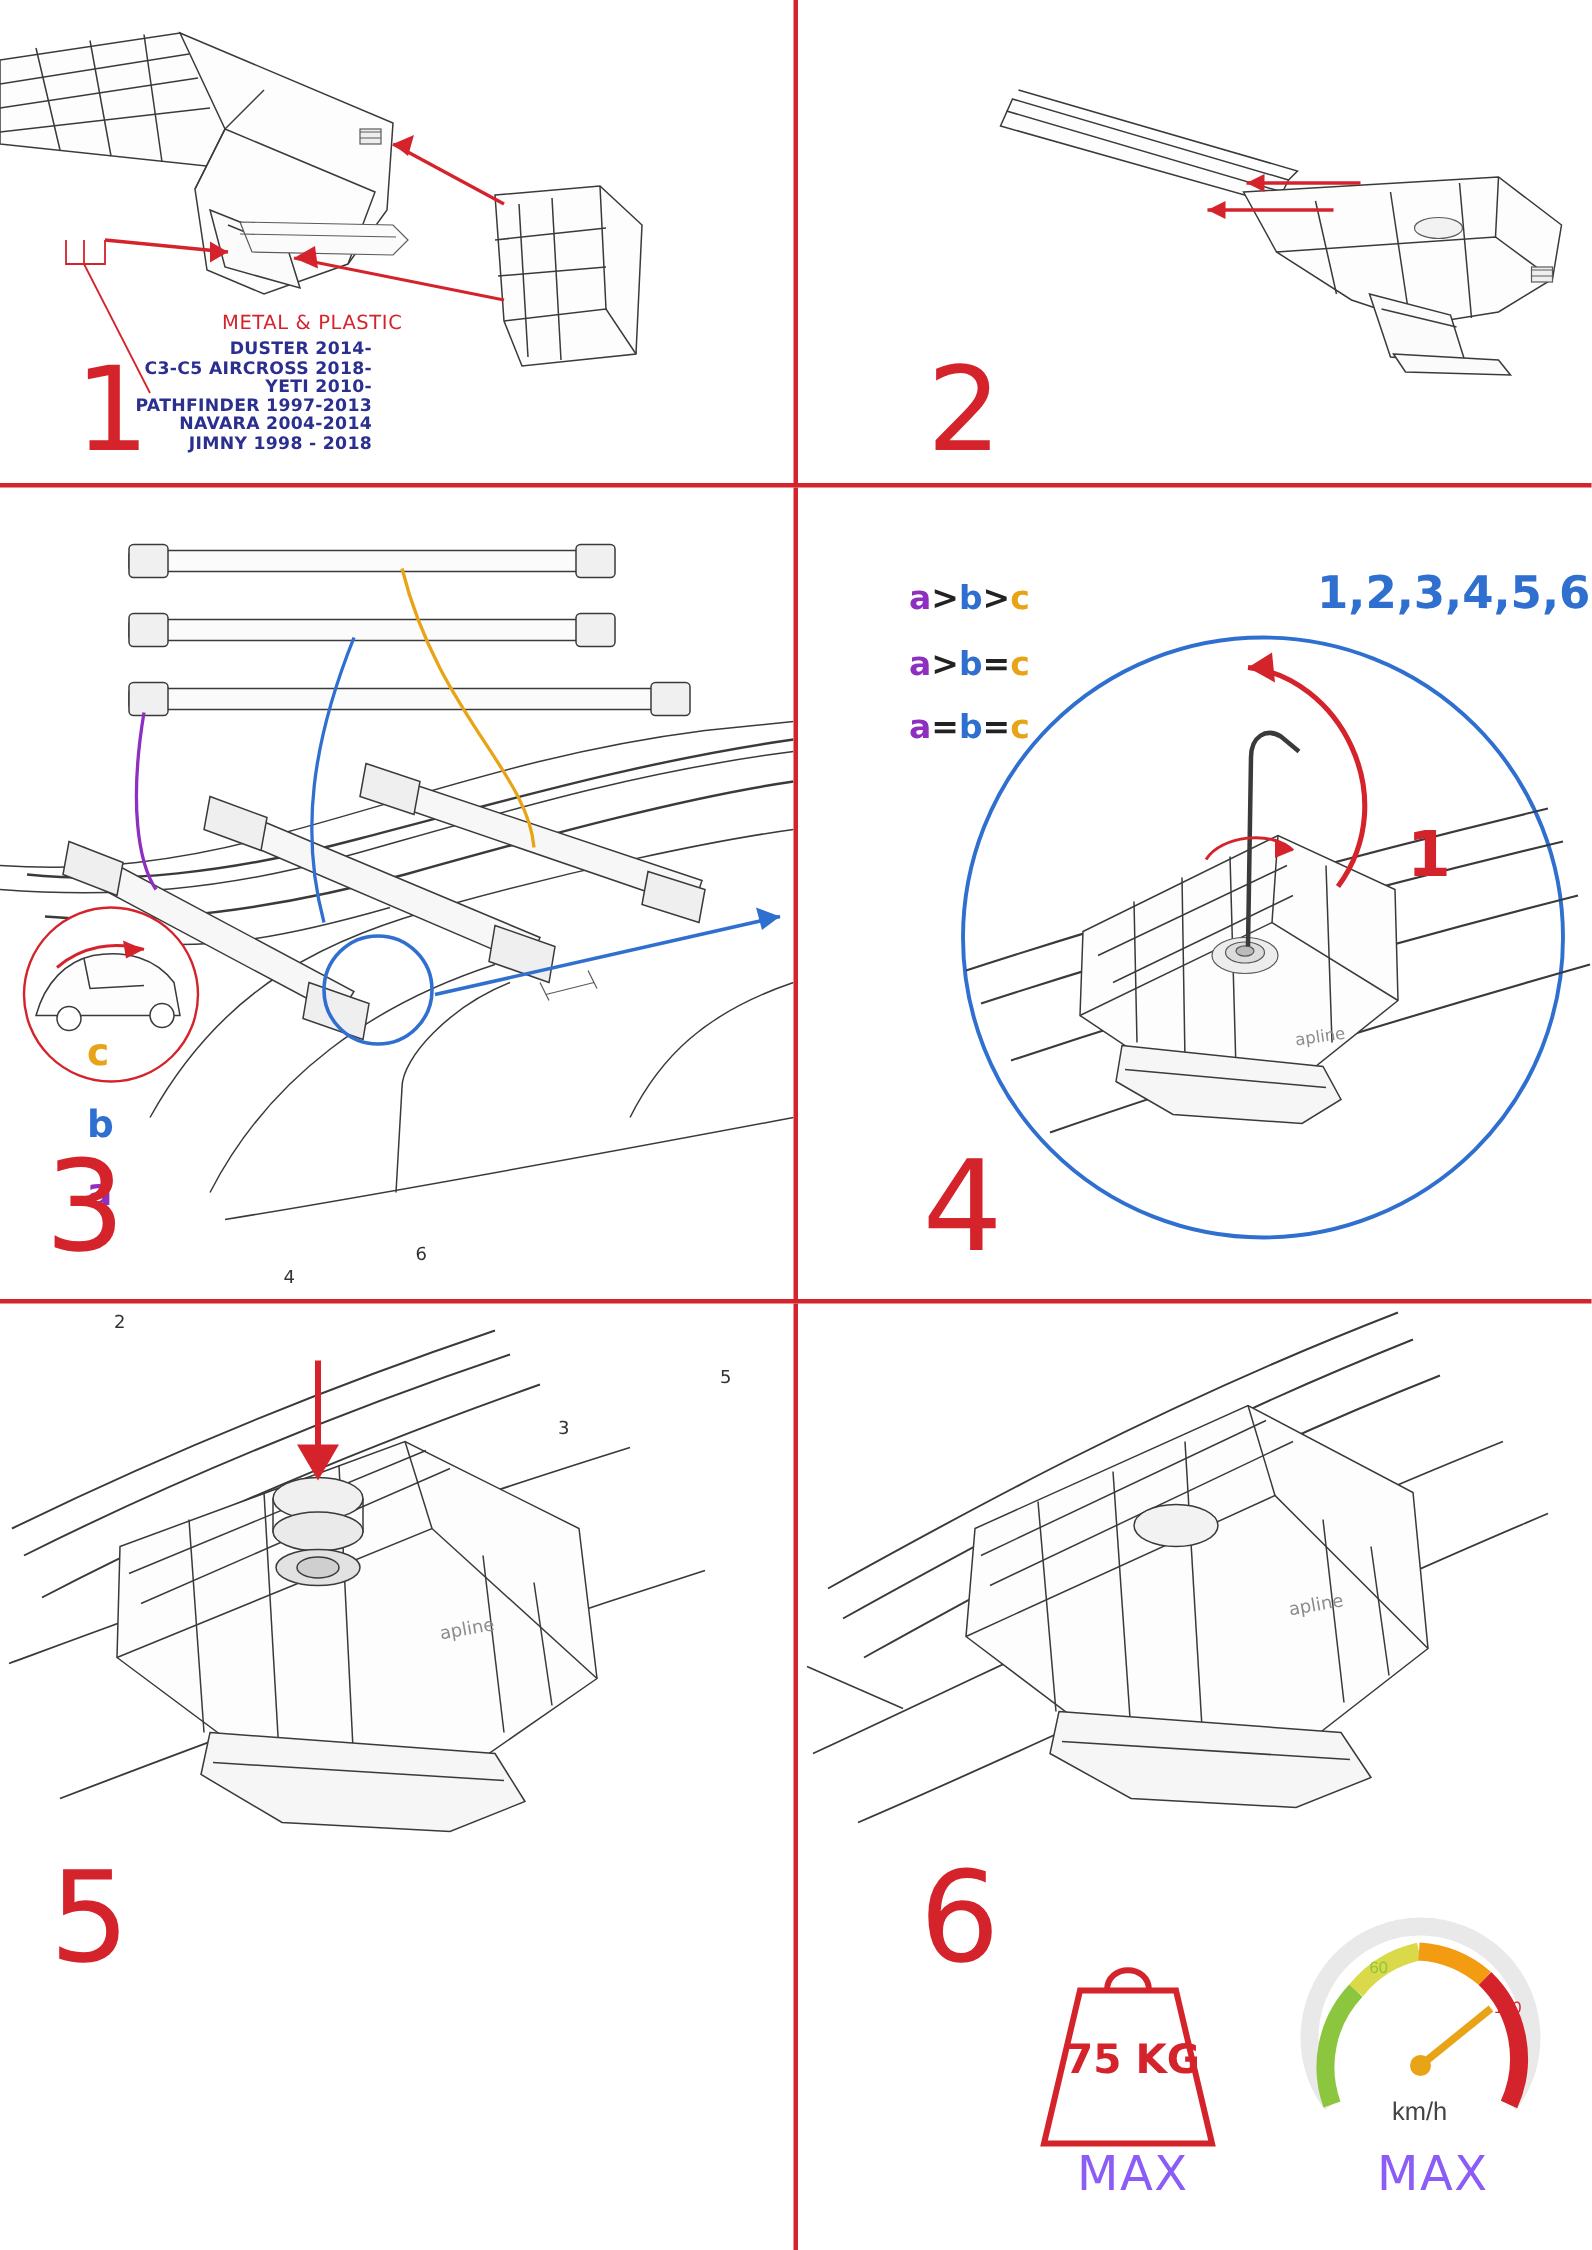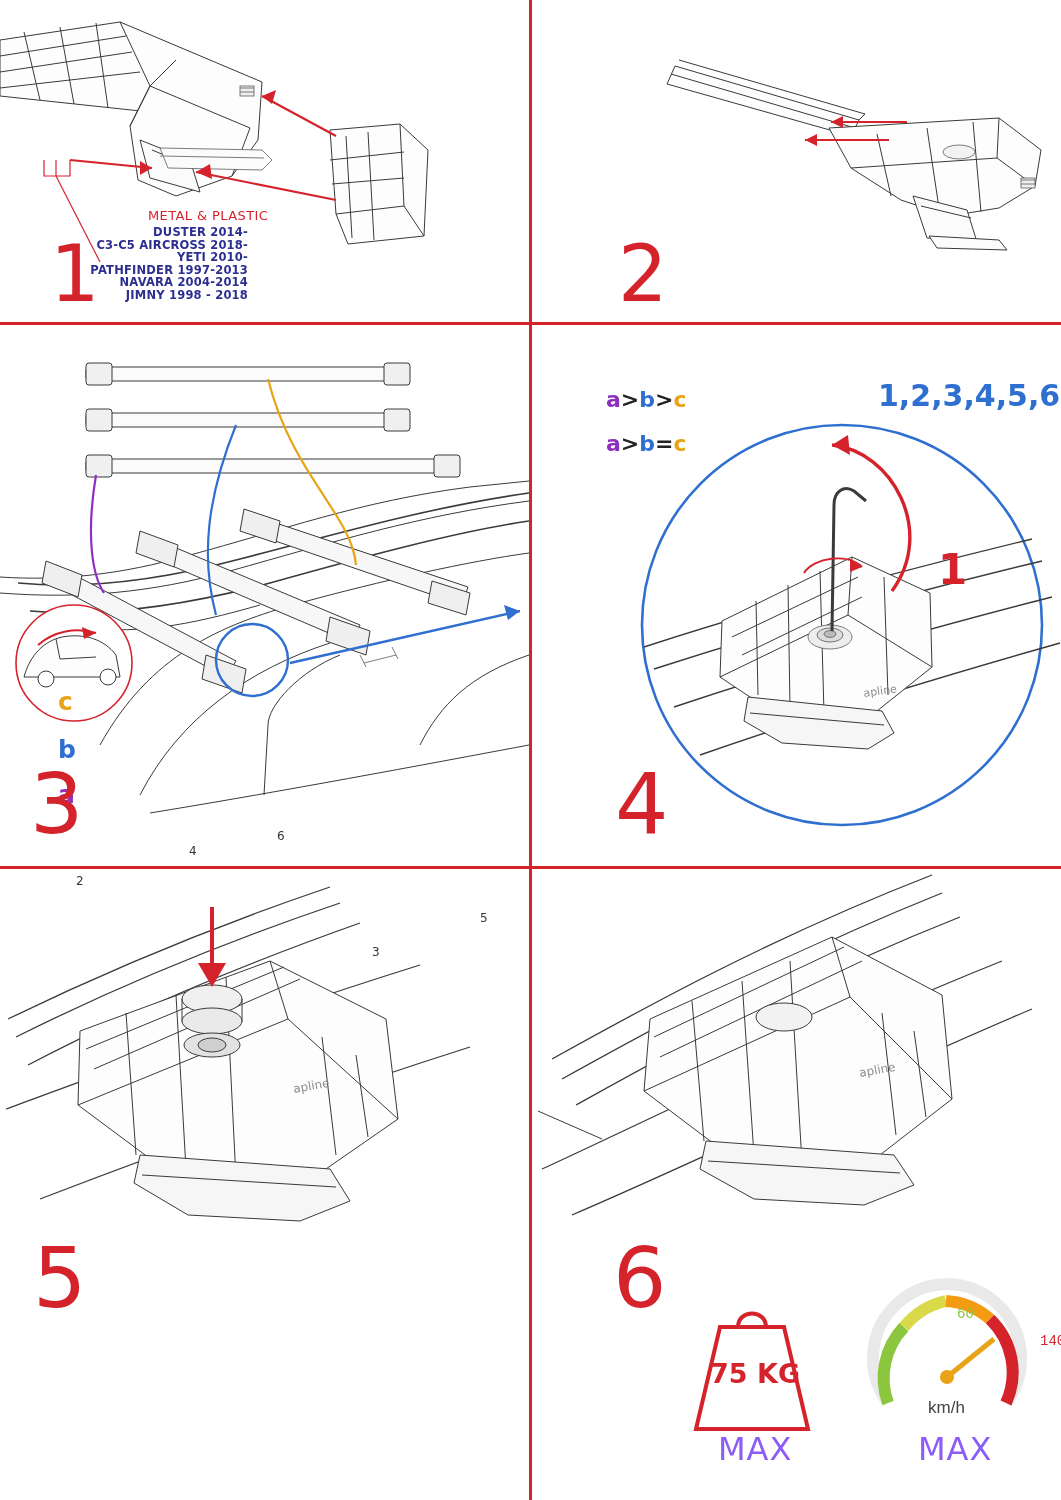--- a/index.html
+++ b/index.html
@@ -107,21 +107,21 @@
   .maxlabel.m2{left:918px;top:1430px;}
   .weighttext{
     position:absolute;left:710px;top:1358px;
     font-size:27px;font-weight:bold;color:#d5232c;
     font-family:"DejaVu Sans", sans-serif;
   }
   .speedunit{
     position:absolute;left:928px;top:1398px;
     font-size:17px;color:#444;font-family:Liberation Sans, sans-serif;
   }
-  .gaugenum{position:absolute;font-size:14px;font-family:Liberation Mono, monospace;margin-left:44px;}
+  .gaugenum{position:absolute;font-size:11px;font-family:Liberation Sans, sans-serif;}
 
   svg{display:block;}
   .ln{fill:none;stroke:#3a3a3a;stroke-width:1;}
   .ln2{fill:none;stroke:#5a5a5a;stroke-width:.8;}
   .red{fill:none;stroke:#d5232c;stroke-width:2.2;}
   .thin-red{fill:none;stroke:#d5232c;stroke-width:1.2;}
 </style>
 </head>
 <body>
 
@@ -310,20 +310,23 @@
     <div class="abc c">c</div>
     <div class="abc b">b</div>
     <div class="abc a">a</div>
 
     <div class="formula f2" style="top:81px;">
       <span class="f-a">a</span><span class="f-op">&gt;</span><span class="f-b">b</span><span class="f-op">=</span><span class="f-c">c</span>
     </div>
     <div class="formula f1" style="top:37px;">
       <span class="f-a">a</span><span class="f-op">&gt;</span><span class="f-b">b</span><span class="f-op">&gt;</span><span class="f-c">c</span>
     </div>
+    <div class="formula f3" style="top:123px;">
+      <span class="f-a">a</span><span class="f-op">=</span><span class="f-b">b</span><span class="f-op">=</span><span class="f-c">c</span>
+    </div>
 
     <div class="bluenum" style="left:238px;top:652px;">1</div>
     <div class="tinynum" style="left:76px;top:549px;">2</div>
     <div class="tinynum" style="left:189px;top:519px;">4</div>
     <div class="tinynum" style="left:277px;top:504px;">6</div>
     <div class="tinynum" style="left:372px;top:620px;">3</div>
     <div class="tinynum" style="left:480px;top:586px;">5</div>
 
     <div class="stepnum s3" style="left:30px;top:437px;">3</div>
   </div>

